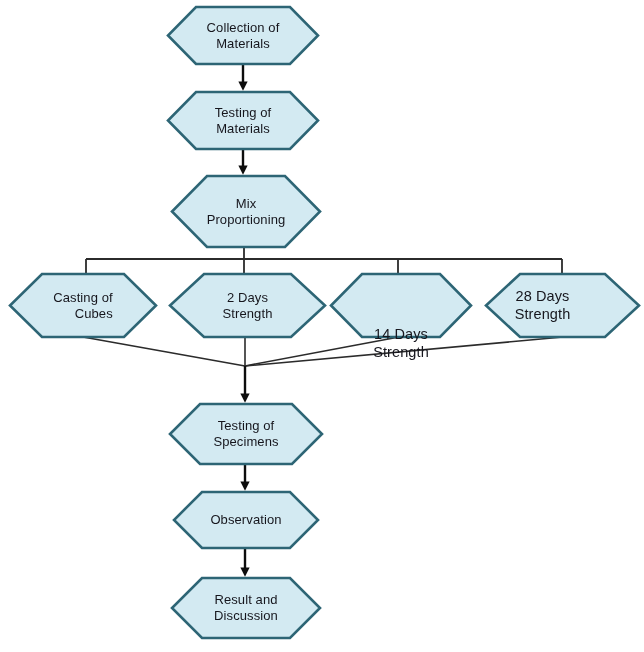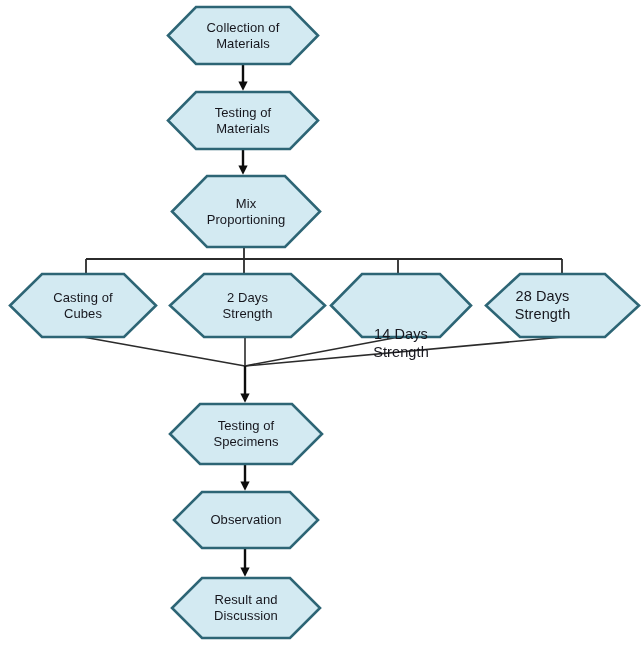--- a/index.html
+++ b/index.html
@@ -115,21 +115,21 @@
 
   <div class="node-label" style="left:168px; top:7px; width:150px; height:57px;">Collection of
 Materials</div>
 
   <div class="node-label" style="left:168px; top:92px; width:150px; height:57px;">Testing of
 Materials</div>
 
   <div class="node-label" style="left:172px; top:176px; width:148px; height:71px;">Mix
 Proportioning</div>
 
-  <div class="node-label" style="left:10px; top:274px; width:146px; height:63px;">Casting of
+  <div class="node-label" style="left:10px; top:274px; width:146px; height:63px;text-align:right;">Casting of
 Cubes</div>
 
   <div class="node-label" style="left:170px; top:274px; width:155px; height:63px;">2 Days
 Strength</div>
 
   <div class="node-label small" style="left:331px; top:274px; width:140px; height:63px;margin-top:38px;">14 Days
 Strength</div>
 
   <div class="node-label small" style="left:466px; top:274px; width:153px; height:63px;">28 Days
 Strength</div>

